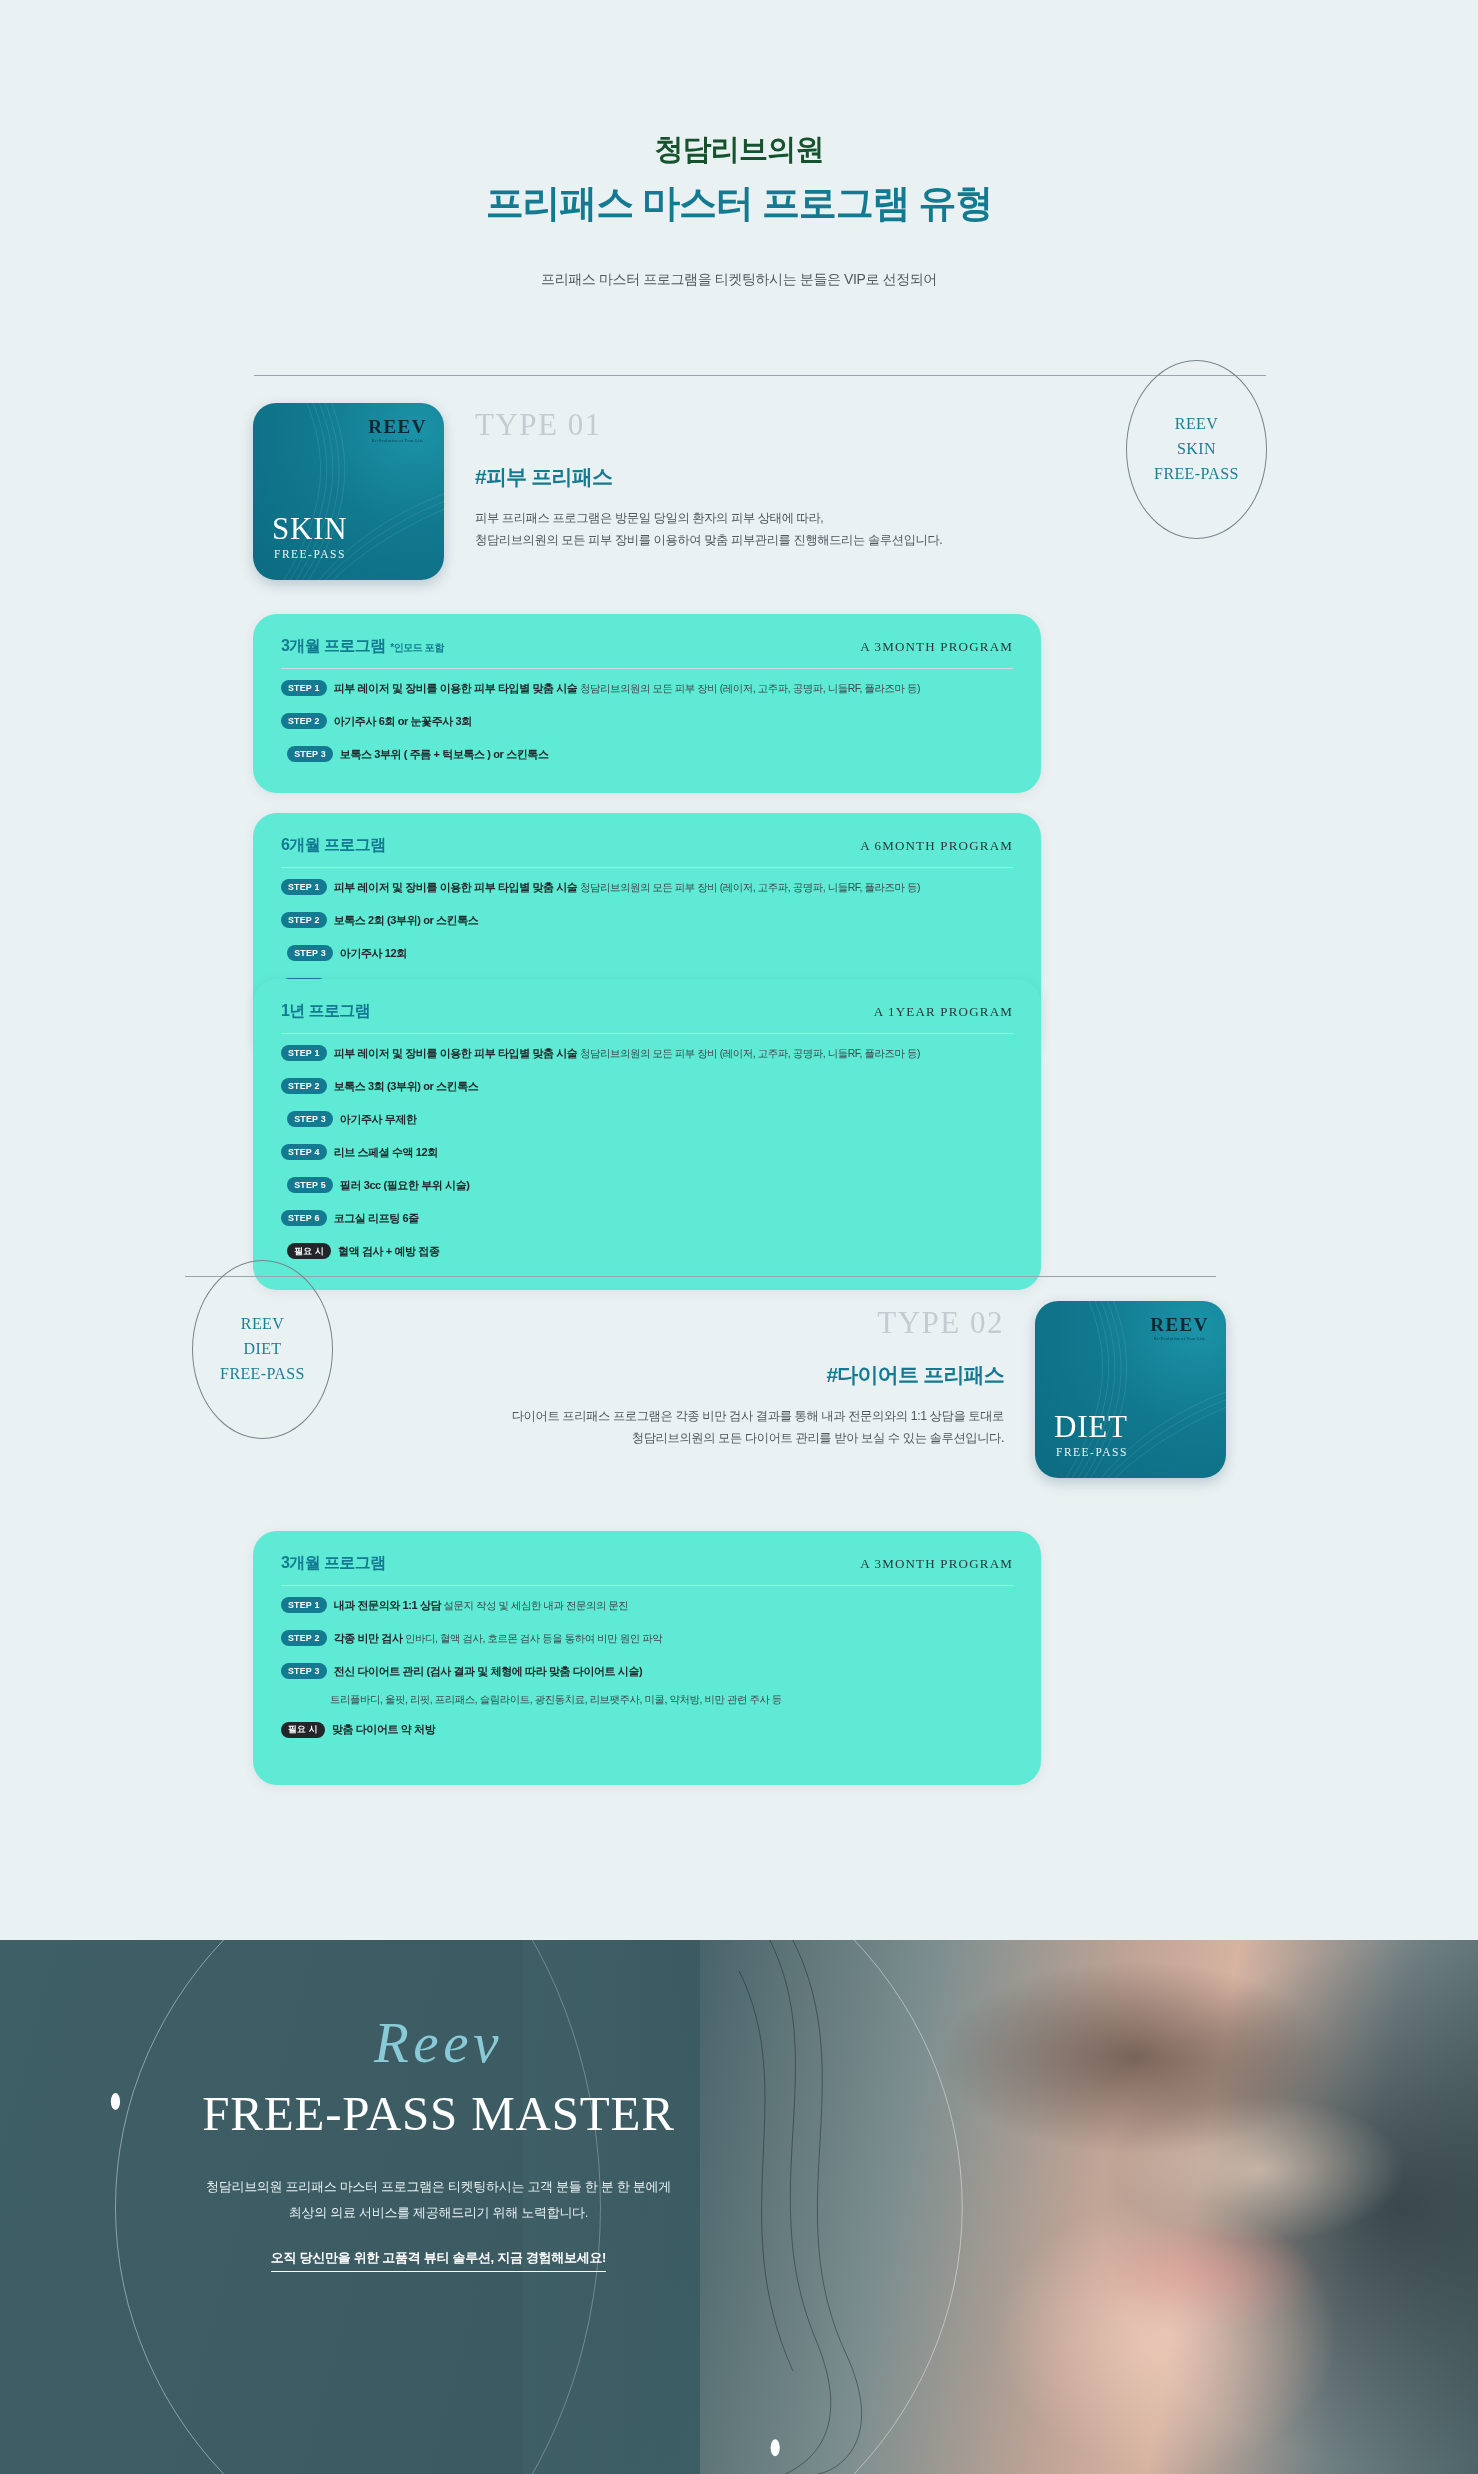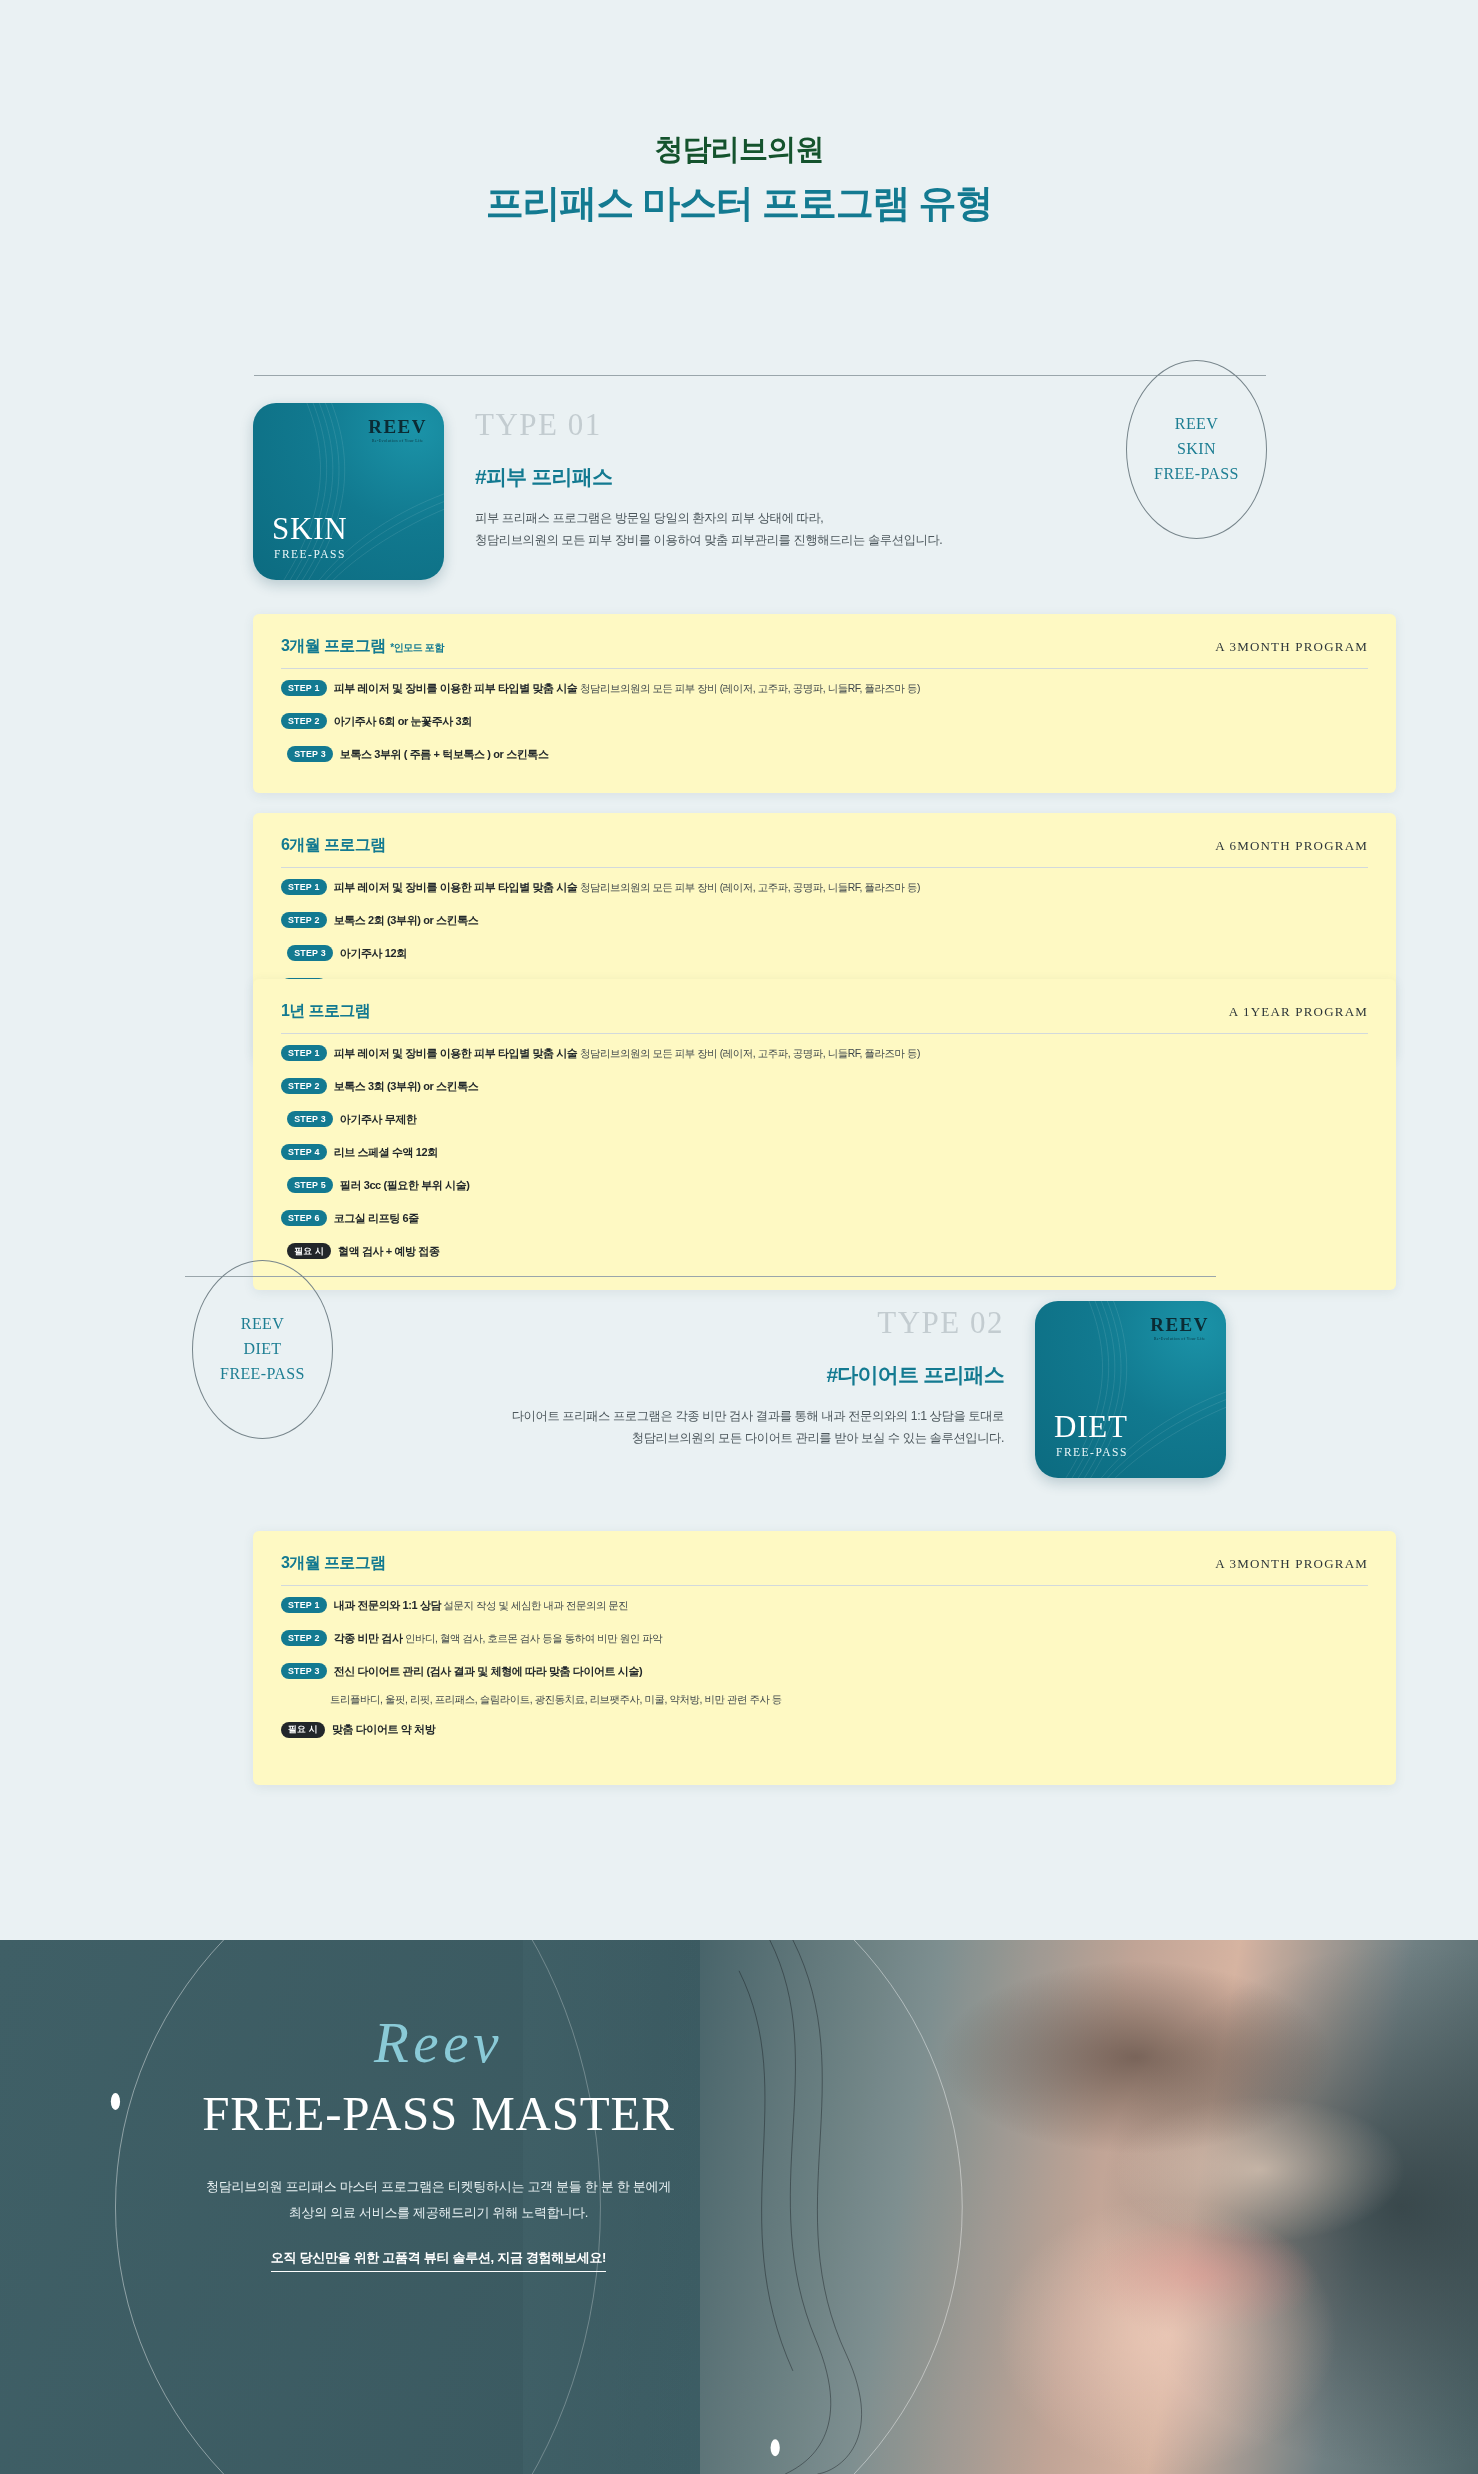--- a/index.html
+++ b/index.html
@@ -74,21 +74,21 @@
   }
   .type-hash{
     margin-top:23px;font-size:21px;font-weight:800;color:#137a91;letter-spacing:-0.8px;
   }
   .type-desc{
     margin-top:15.4px;font-size:12.3px;color:#4b565b;line-height:1.85;letter-spacing:-0.4px;
   }
 
   
   .prog{
-    position:absolute;left:253px;width:1143px;background:#fef9c3;border-radius:6px;
+    position:absolute;left:253px;width:788px;background:#5eead4;border-radius:24px;
     box-shadow:0 2.3px 10.8px rgba(60,90,100,.09);
     padding:21.6px 28px 20px 28px;box-sizing:border-box;
   }
   .prog-head{display:flex;align-items:baseline;justify-content:space-between;}
   .prog-title{font-size:16px;font-weight:800;color:#137a91;letter-spacing:-0.6px;}
   .prog-title .note{font-size:10px;font-weight:700;color:#137a91;margin-left:4.6px;letter-spacing:-0.4px;}
   .prog-en{
     font-family:"Liberation Serif", serif;font-size:13px;color:#2d363a;letter-spacing:1.2px;
   }
   .prog-rule{height:0.8px;background:#d2d9dc;margin:11.5px 0 10.8px 0;}
@@ -147,20 +147,21 @@
 </style>
 </head>
 <body>
 
 <div class="page">
 
   <div class="header">
     <div class="clinic">청담리브의원</div>
     <div class="title">프리패스 마스터 프로그램 유형</div>
     <div class="sub">
+      <div>프리패스 마스터 프로그램을 티켓팅하시는 분들은 VIP로 선정되어</div>
     </div>
   </div>
 
   <div class="divider d1"></div>
 
   <div class="ellipse e-skin">
     <div>REEV</div>
     <div>SKIN</div>
     <div>FREE-PASS</div>
   </div>

